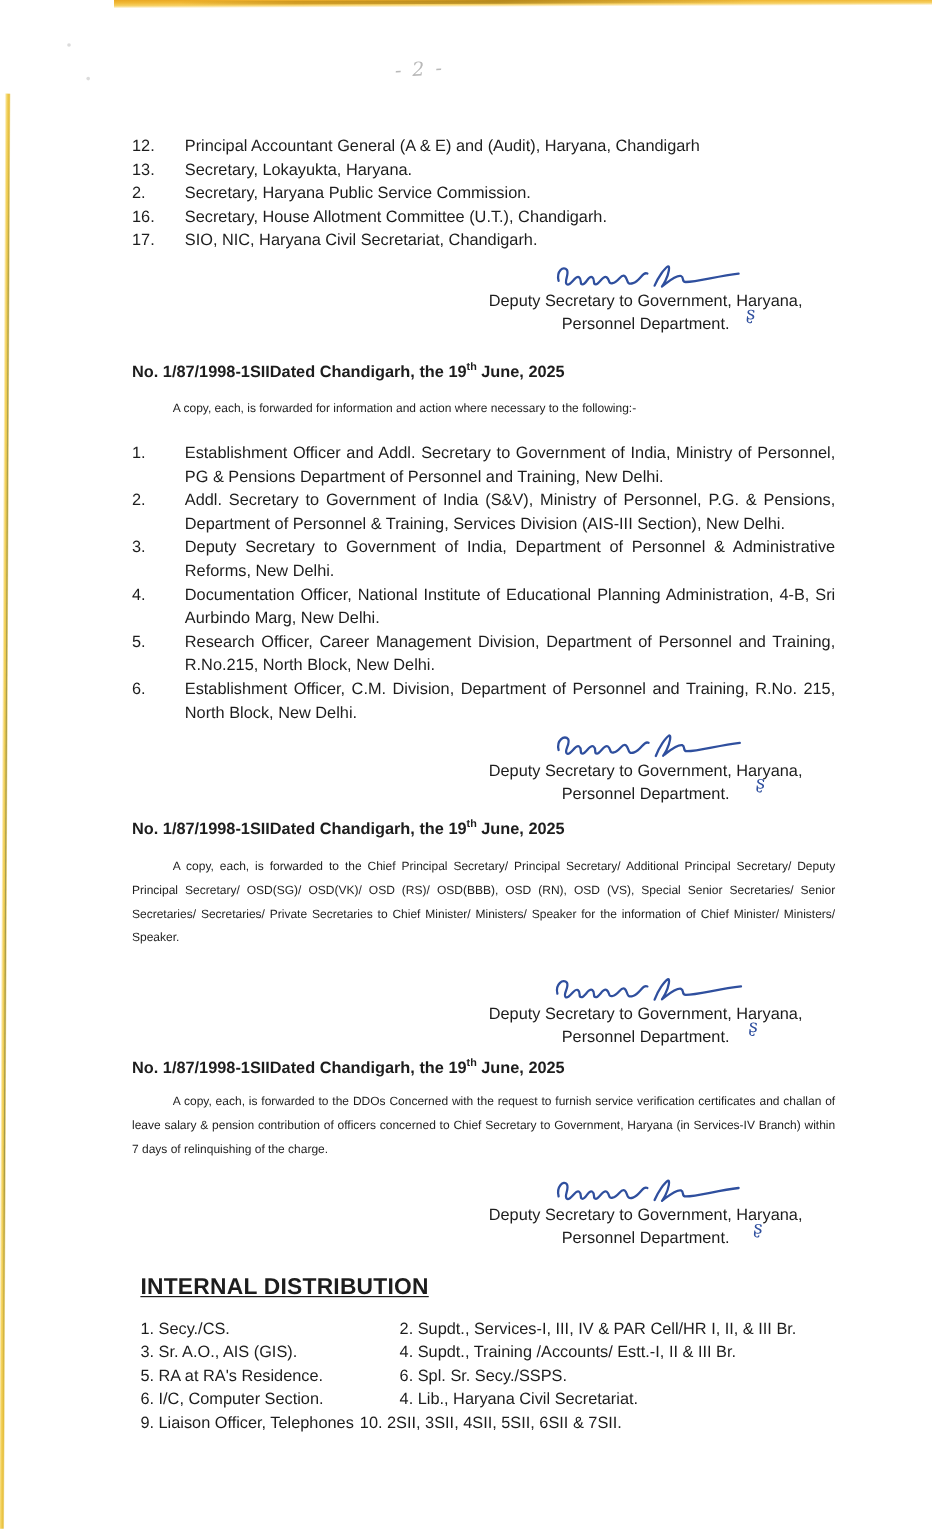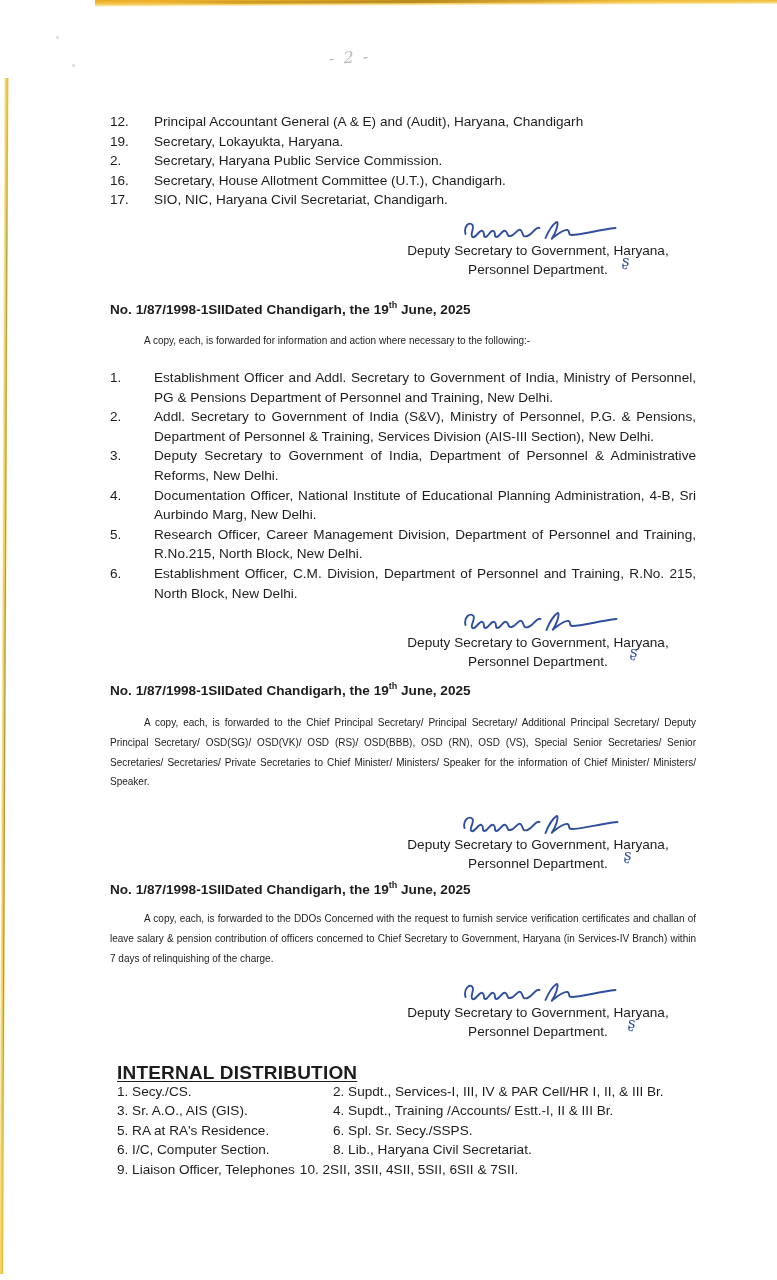--- a/index.html
+++ b/index.html
@@ -166,20 +166,21 @@
     text-decoration: underline;
     text-underline-offset: 2px;
     letter-spacing: .2px;
   }
   .intdist {
     position: absolute;
     left: 117px;
     width: 580px;
     font-size: 13.6px;
     line-height: 19.4px;
+    margin-top: 16px;
   }
   .id-row { display: flex; }
   .id-row .c1 { flex: 0 0 216px; }
   .id-row .c2 { flex: 1 1 auto; }
   .id-row.wide .c1 { flex: 0 0 auto; }
   .id-row.wide .c2 { flex: 0 0 auto; margin-left: 5px; }
 </style>
 </head>
 <body>
 
@@ -194,21 +195,21 @@
   <div class="speck" style="left:72px;top:64px;width:3px;height:3px;"></div>
 
   <div class="page-number">- 2 -</div>
 
   <div class="num-list" style="top:112px;">
     <div class="num-row">
       <span class="idx">12.</span>
       <span class="txt nojust">Principal Accountant General (A &amp; E) and (Audit), Haryana, Chandigarh</span>
     </div>
     <div class="num-row">
-      <span class="idx">19.</span>
+      <span class="idx">13.</span>
       <span class="txt nojust">Secretary, Lokayukta, Haryana.</span>
     </div>
     <div class="num-row">
       <span class="idx">2.</span>
       <span class="txt nojust">Secretary, Haryana Public Service Commission.</span>
     </div>
     <div class="num-row">
       <span class="idx">16.</span>
       <span class="txt nojust">Secretary, House Allotment Committee (U.T.), Chandigarh.</span>
     </div>
@@ -330,21 +331,21 @@
     <div class="id-row">
       <span class="c1">3. Sr. A.O., AIS (GIS).</span>
       <span class="c2">4. Supdt., Training /Accounts/ Estt.-I, II &amp; III Br.</span>
     </div>
     <div class="id-row">
       <span class="c1">5. RA at RA's Residence.</span>
       <span class="c2">6. Spl. Sr. Secy./SSPS.</span>
     </div>
     <div class="id-row">
       <span class="c1">6. I/C, Computer Section.</span>
-      <span class="c2">8. Lib., Haryana Civil Secretariat.</span>
+      <span class="c2">4. Lib., Haryana Civil Secretariat.</span>
     </div>
     <div class="id-row wide">
       <span class="c1">9. Liaison Officer, Telephones</span>
       <span class="c2">10. 2SII, 3SII, 4SII, 5SII, 6SII &amp; 7SII.</span>
     </div>
   </div>
 
 </div>
 
 </body></html>

